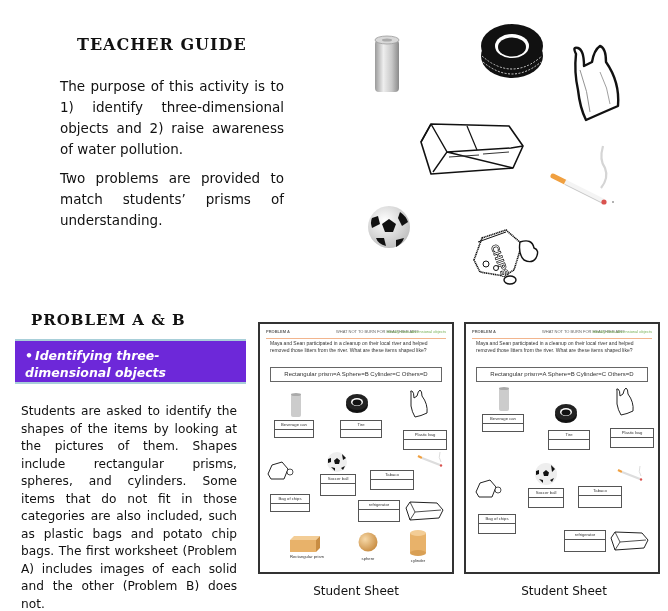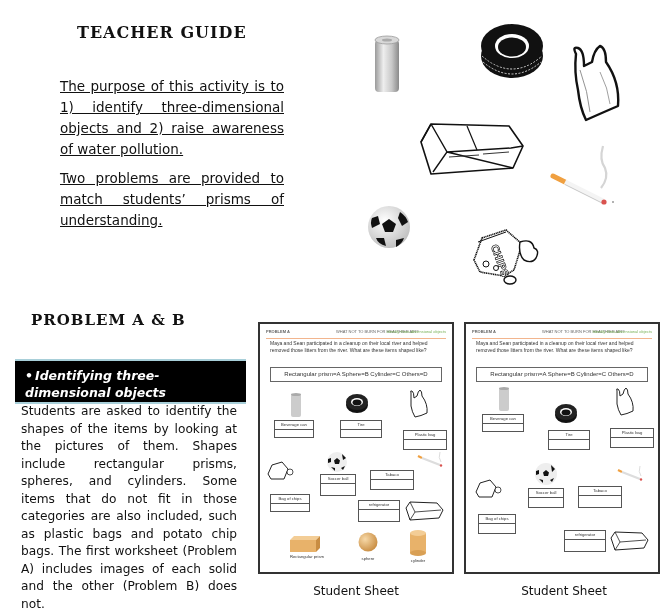--- a/index.html
+++ b/index.html
@@ -1,39 +1,39 @@
 <!DOCTYPE html>
 <html><head>
 <meta charset="utf-8">
 <style>
   html, body { margin:0; padding:0; background:#ffffff; }
   body { width:668px; height:611px; position:relative; overflow:hidden; font-family:"Liberation Sans", sans-serif; color:#111; }
   .abs { position:absolute; }
   .title-serif { font-family:"DejaVu Serif", serif; font-weight:bold; letter-spacing:1px; color:#111; }
   .para { font-family:"DejaVu Sans", sans-serif; font-size:13.5px; line-height:21px; text-align:justify; color:#111; }
-  .para p { margin:0 4px 8px 0;text-decoration:underline; }
-  .banner { background:#000000; color:#fff; font-family:"DejaVu Sans", sans-serif; font-style:italic; font-weight:bold; font-size:12.5px; line-height:17px; padding:6px 8px 6px 10px; box-sizing:border-box; border-top:2px solid #a8cfd9; border-bottom:2px solid #a8cfd9;margin-top:20px; }
+  .para p { margin:0 4px 8px 0; }
+  .banner { background:#6d28d9; color:#fff; font-family:"DejaVu Sans", sans-serif; font-style:italic; font-weight:bold; font-size:12.5px; line-height:17px; padding:6px 8px 6px 10px; box-sizing:border-box; border-top:2px solid #a8cfd9; border-bottom:2px solid #a8cfd9; }
   .banner .dot { display:inline-block; width:10px; font-style:normal; }
   .body-text { font-family:"DejaVu Sans", sans-serif; font-size:12.2px; line-height:17.5px; text-align:justify; color:#111; }
   .sheet { border:2px solid #333; background:#fff; box-sizing:border-box; }
   .sheet-hdr { position:absolute; left:6px; right:6px; top:4px; height:10px; font-size:4px; color:#666; border-bottom:1px solid #f2b58e; }
   .sheet-hdr .l { position:absolute; left:0; top:1px; font-weight:bold; }
   .sheet-hdr .m { position:absolute; left:70px; top:1px; }
   .sheet-hdr .r { position:absolute; right:0; top:1px; color:#7bb35a; }
   .sheet-intro { position:absolute; left:10px; right:8px; top:16px; font-size:5px; line-height:6.5px; color:#333; }
   .key { position:absolute; left:10px; right:10px; top:43px; height:13px; border:1.5px solid #666; font-size:6px; line-height:12px; text-align:center; color:#333; }
   .lbl { position:absolute; border:1px solid #555; background:#fff; font-size:4.2px; color:#333; text-align:center; box-sizing:border-box; }
   .lbl .t { height:8px; line-height:8px; border-bottom:1px solid #555; }
   .caption { font-family:"DejaVu Sans", sans-serif; font-size:12px; color:#111; text-align:center; }
   svg { display:block; }
 </style>
 </head>
 <body>
 
-<div class="abs title-serif" style="left:77px; top:23px; font-size:16px;">TEACHER GUIDE</div>
+<div class="abs title-serif" style="left:77px; top:35px; font-size:16px;">TEACHER GUIDE</div>
 <div class="abs para" style="left:60px; top:76px; width:228px;">
   <p>The purpose of this activity is to 1) identify three-dimensional objects and 2) raise awareness of water pollution.</p>
   <p>Two problems are provided to match students’ prisms of understanding.</p>
 </div>
 
 <div class="abs" style="left:372px; top:34px;">
   <svg width="30" height="62" viewBox="0 0 30 62">
     <defs>
         <linearGradient id="cang" x1="0" x2="1">
           <stop offset="0" stop-color="#9a9a9a"></stop>

